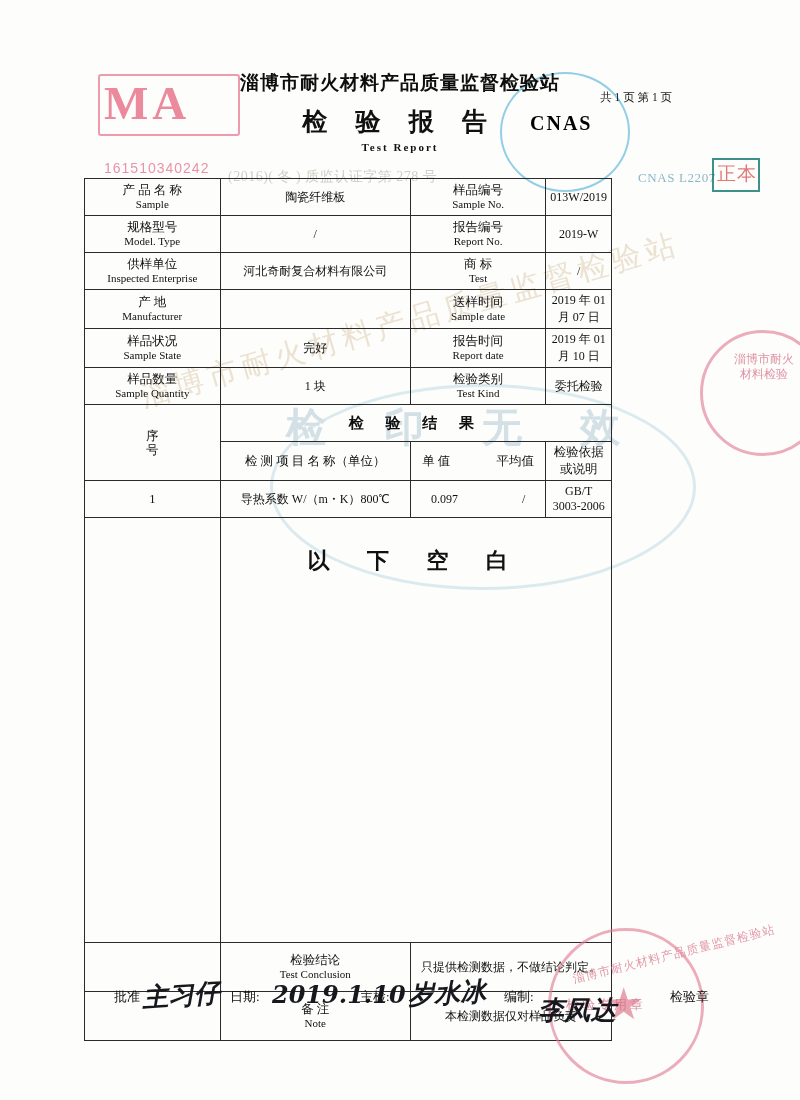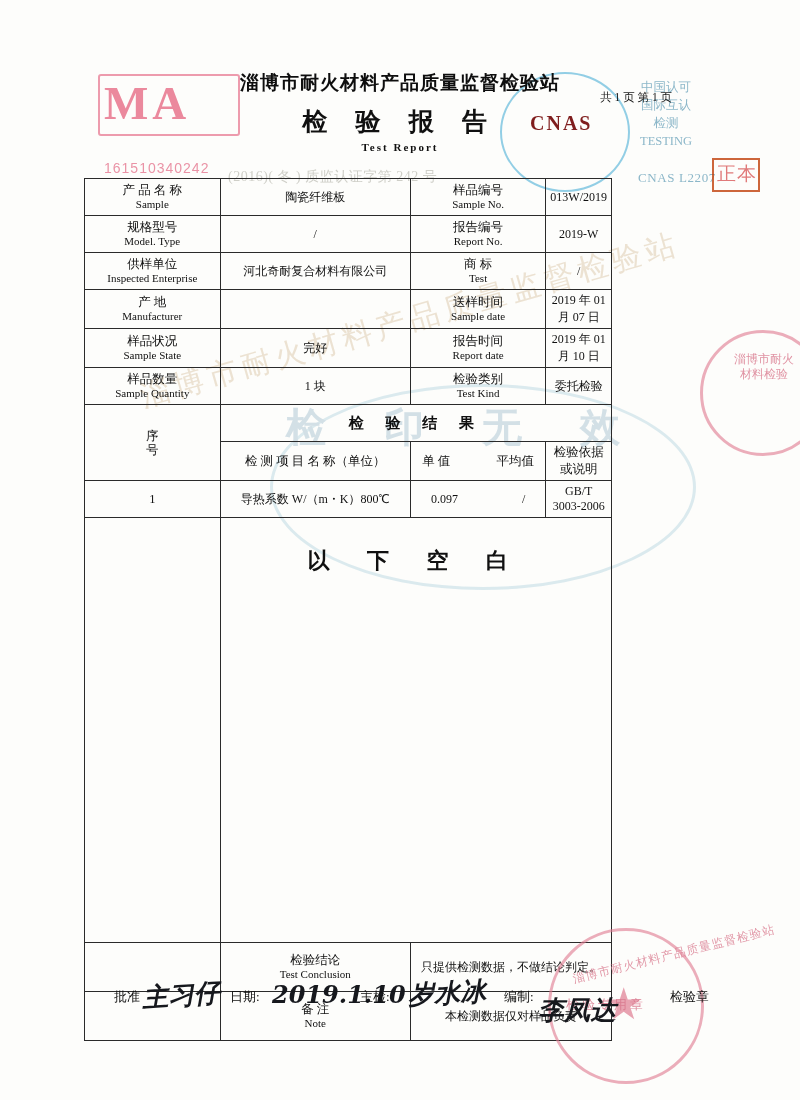--- a/index.html
+++ b/index.html
@@ -107,21 +107,21 @@
     width: 126px; height: 116px;
     border: 2px solid #7fc5e0;
     border-radius: 50%;
     opacity: .85;
   }
   .cnas-text {
     position: absolute;
     left: 530px; top: 112px;
     font-size: 20px;
     letter-spacing: 2px;
-    color: #7f1d1d;
+    color: #000000;
     font-weight: bold;
   }
   .cnas-right {
     position: absolute;
     left: 640px; top: 78px;
     color: #8cb7c9;
     font-size: 12.5px;
     line-height: 18px;
     text-align: center;
   }
@@ -129,21 +129,21 @@
     position: absolute;
     left: 638px; top: 170px;
     color: #8cb7c9;
     font-size: 13px;
     letter-spacing: .6px;
   }
   .red-box {
     position: absolute;
     left: 712px; top: 158px;
     width: 44px; height: 30px;
-    border: 2px solid #c2410c;
+    border: 2px solid #0f766e;
     opacity: .8;
   }
   .red-box span {
     position: absolute;
     left: 3px; top: 1px;
     font-size: 19px;
     color: #d95a5a;
     letter-spacing: 1px;
   }
 
@@ -290,30 +290,24 @@
   .h4 { left: 418px; top: -2px; }
 </style>
 </head>
 <body>
 
 <div class="page">
 
   <div class="stamp ma-box"></div>
   <div class="stamp ma-text">MA</div>
   <div class="doc-id">161510340242</div>
-  <div class="doc-id2">(2016)( 冬 ) 质监认证字第 242 号</div>
+  <div class="doc-id2">(2016)( 冬 ) 质监认证字第 278 号</div>
 
   <div class="stamp cnas-ellipse"></div>
   <div class="stamp cnas-text">CNAS</div>
-  <div class="stamp cnas-right">
-    <div>中国认可</div>
-    <div>国际互认</div>
-    <div>检测</div>
-    <div>TESTING</div>
-  </div>
   <div class="stamp cnas-code">CNAS L2207</div>
   <div class="stamp red-box">
       <span>正本</span>
     </div>
 
   <div class="header">
     <div class="org-cn">淄博市耐火材料产品质量监督检验站</div>
     <div class="title-cn">检 验 报 告</div>
     <div class="title-en">Test  Report</div>
   </div>

